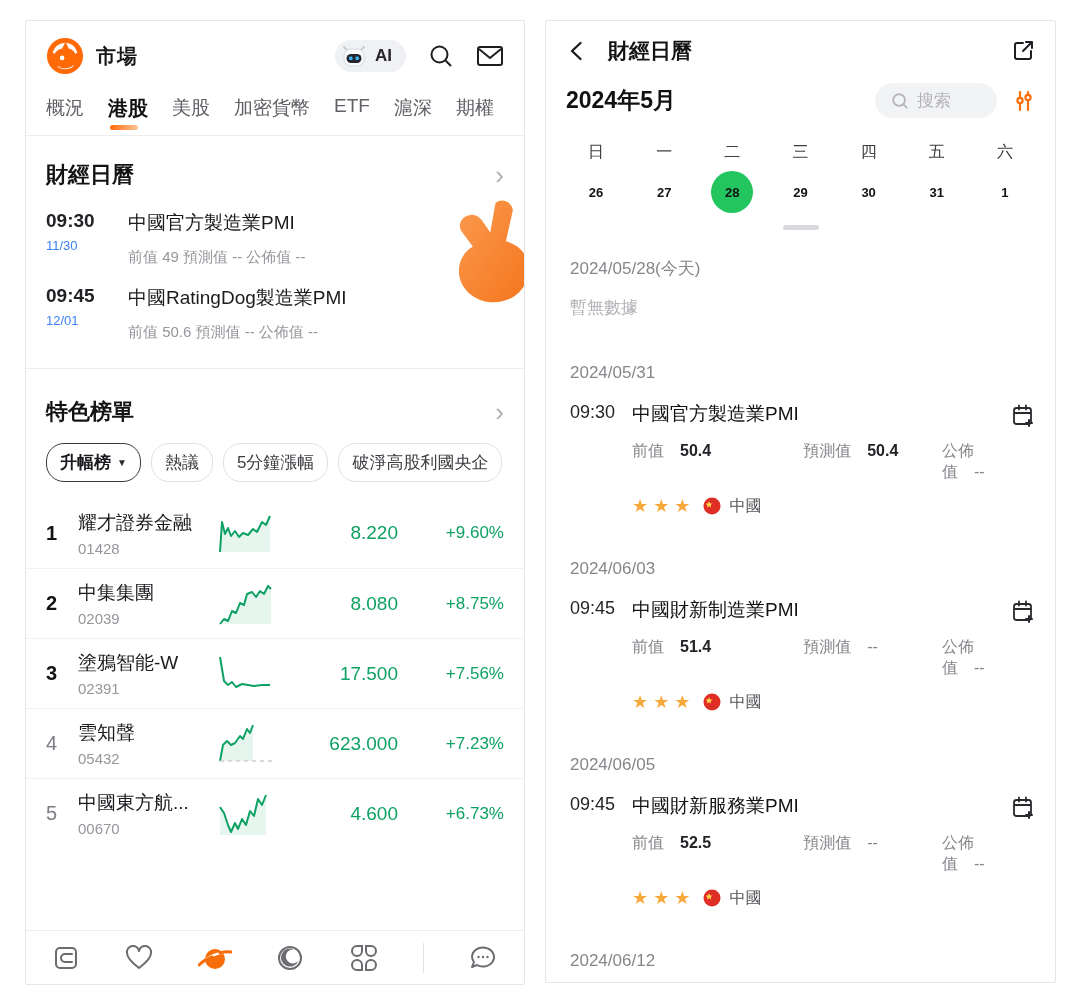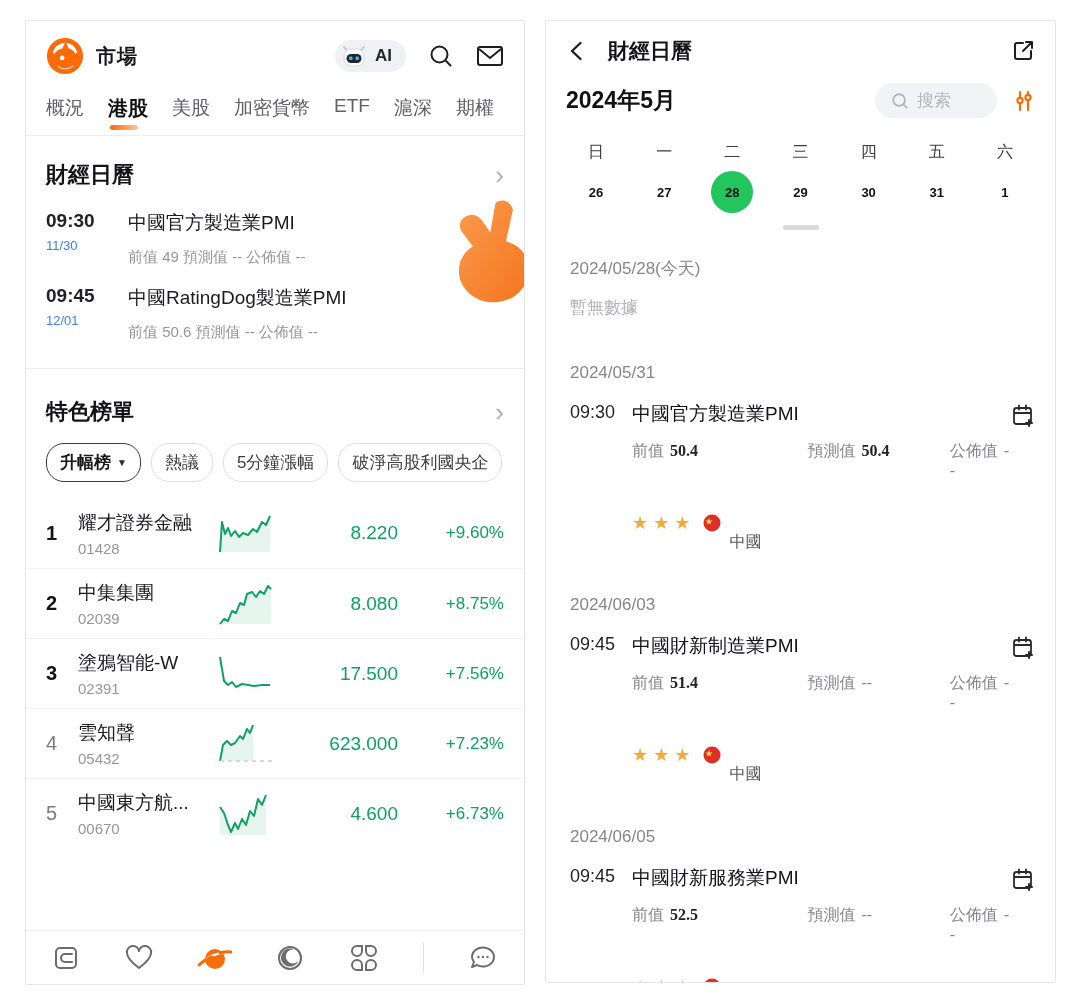--- a/index.html
+++ b/index.html
@@ -62,26 +62,26 @@
   .sheet-handle { width:36px; height:5px; border-radius:3px; background:#d9d9dd; margin:10px auto 0; }
   .group-date { font-size:17px; color:#86868b; padding:27px 24px 0; }
   .empty-text { font-size:17px; color:#b1b1b6; padding:16px 24px 0; }
   .r-event { display:flex; align-items:flex-start; padding:18px 20px 0 24px; }
   .r-time { width:62px; flex:none; font-size:18px; color:#242428; padding-top:1px; }
   .r-body { flex:1; }
   .r-name { font-size:19px; color:#141418; }
   .r-fields { display:flex; margin-top:14px; }
   .fld { font-size:16px; }
   .fld .lb { color:#86868b; }
-  .fld .vl { color:#232327; font-weight:600; margin-left:6px;font-family:Liberation Serif, serif; }
+  .fld .vl { color:#232327; font-weight:600; margin-left:16px; }
   .fld .vl.dash { color:#86868b; font-weight:normal; }
   .fld1 { width:185px; } .fld2 { width:150px; }
   .r-stars { display:flex; align-items:center; margin-top:12px; gap:8px; }
   .stars { color:#f7a83b; font-size:18px; letter-spacing:5px; }
-  .region { font-size:16px; color:#55555a;margin-top:40px; }
+  .region { font-size:16px; color:#55555a; }
   .calplus { margin-left:auto; flex:none; padding-top:2px; }
   svg { display:block; }
 </style>
 </head>
 <body>
 
 <div class="card" id="left-card">
 
   <div class="l-header">
     <span>

